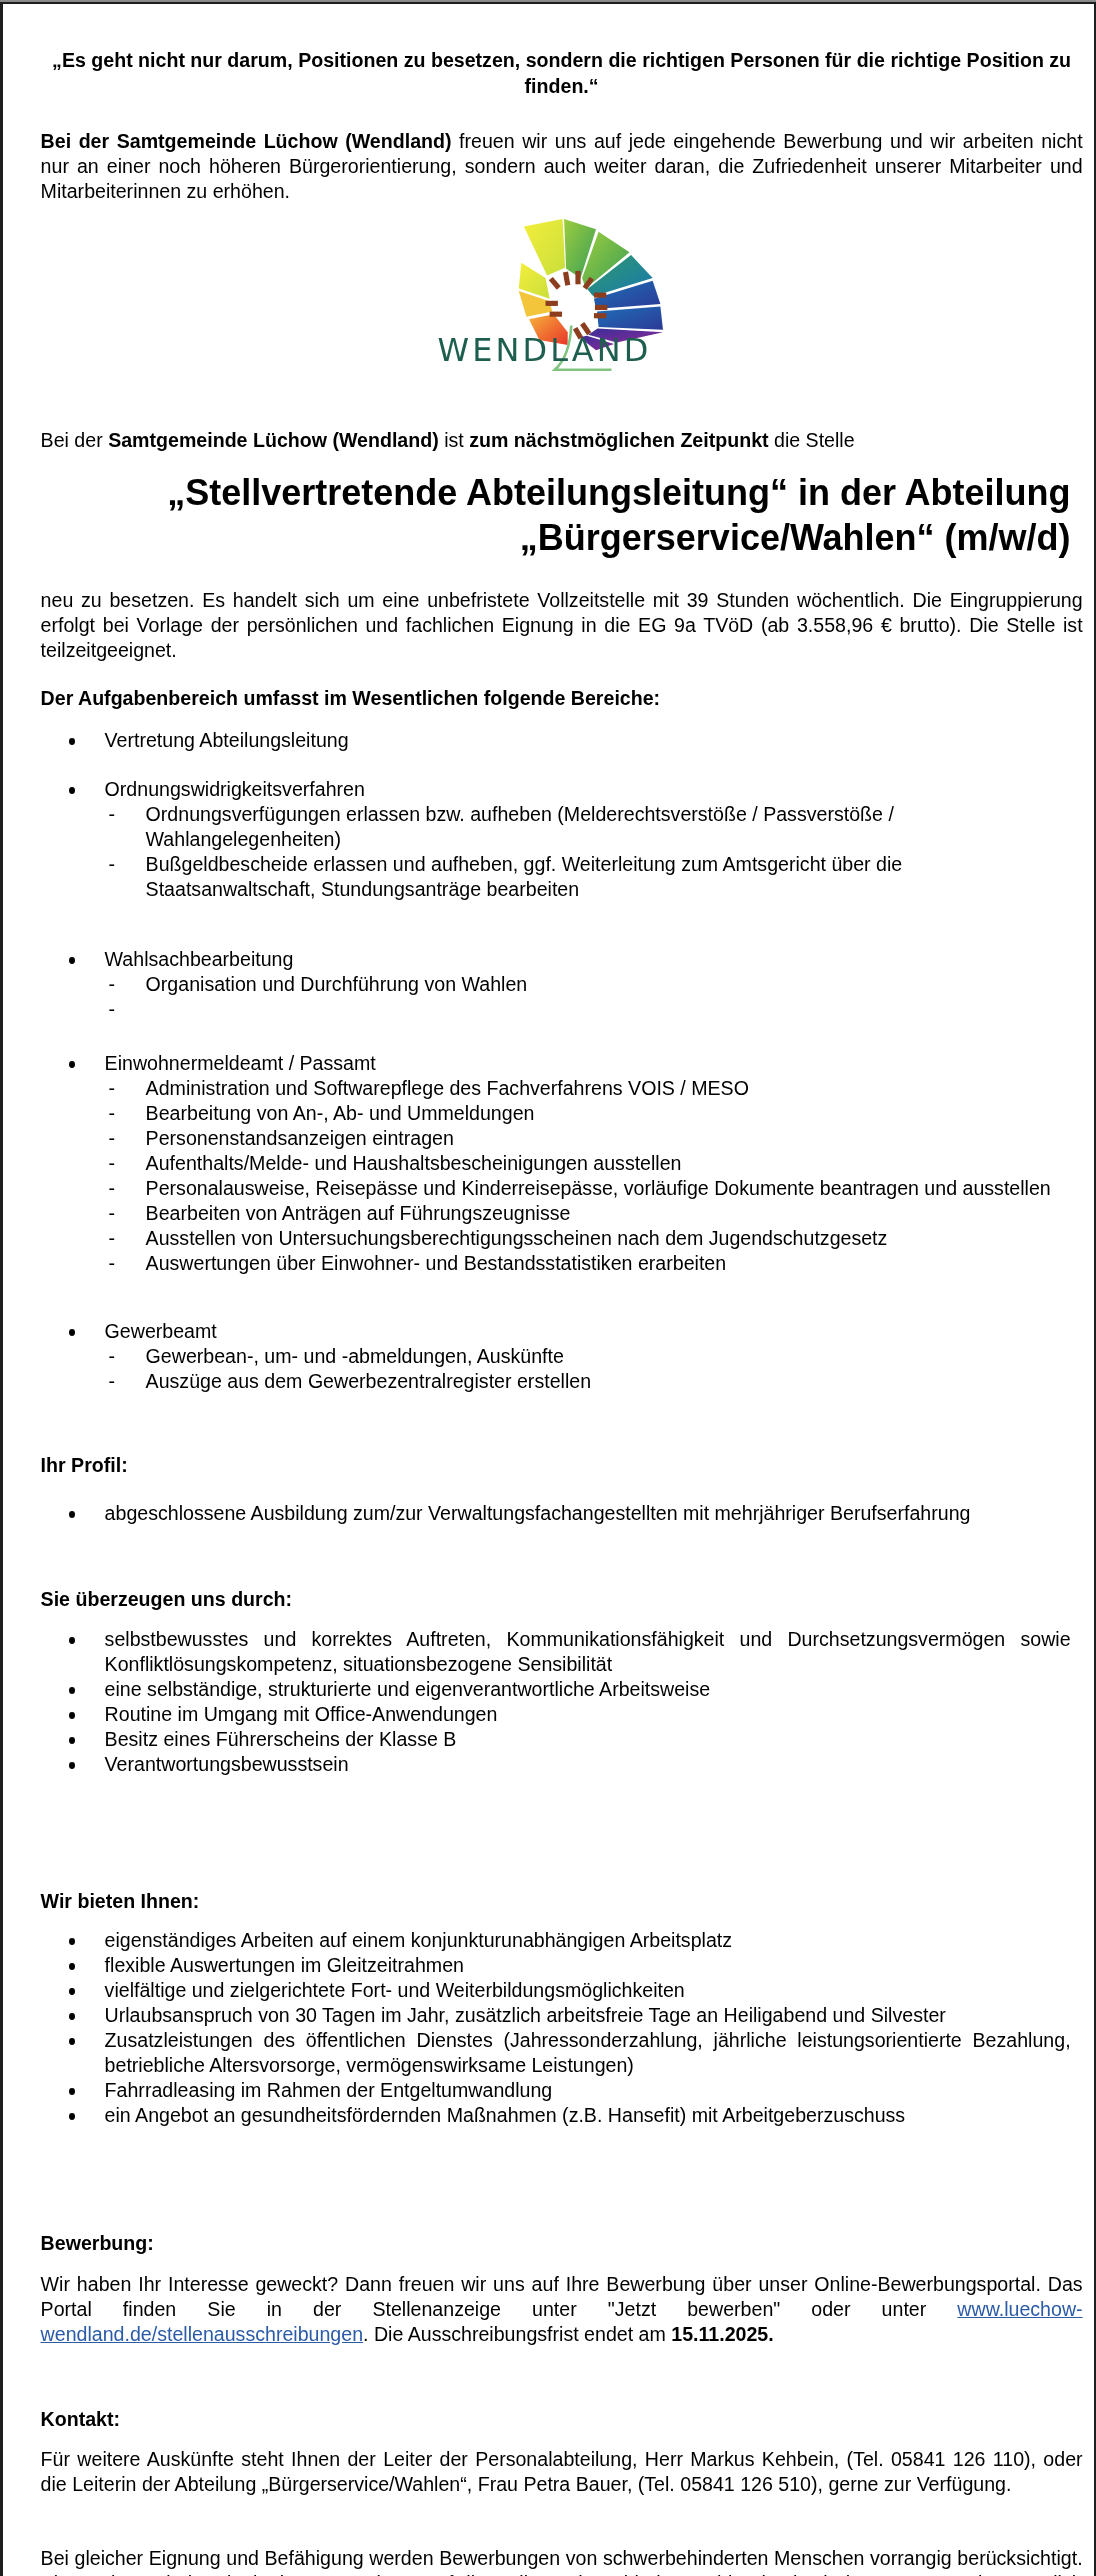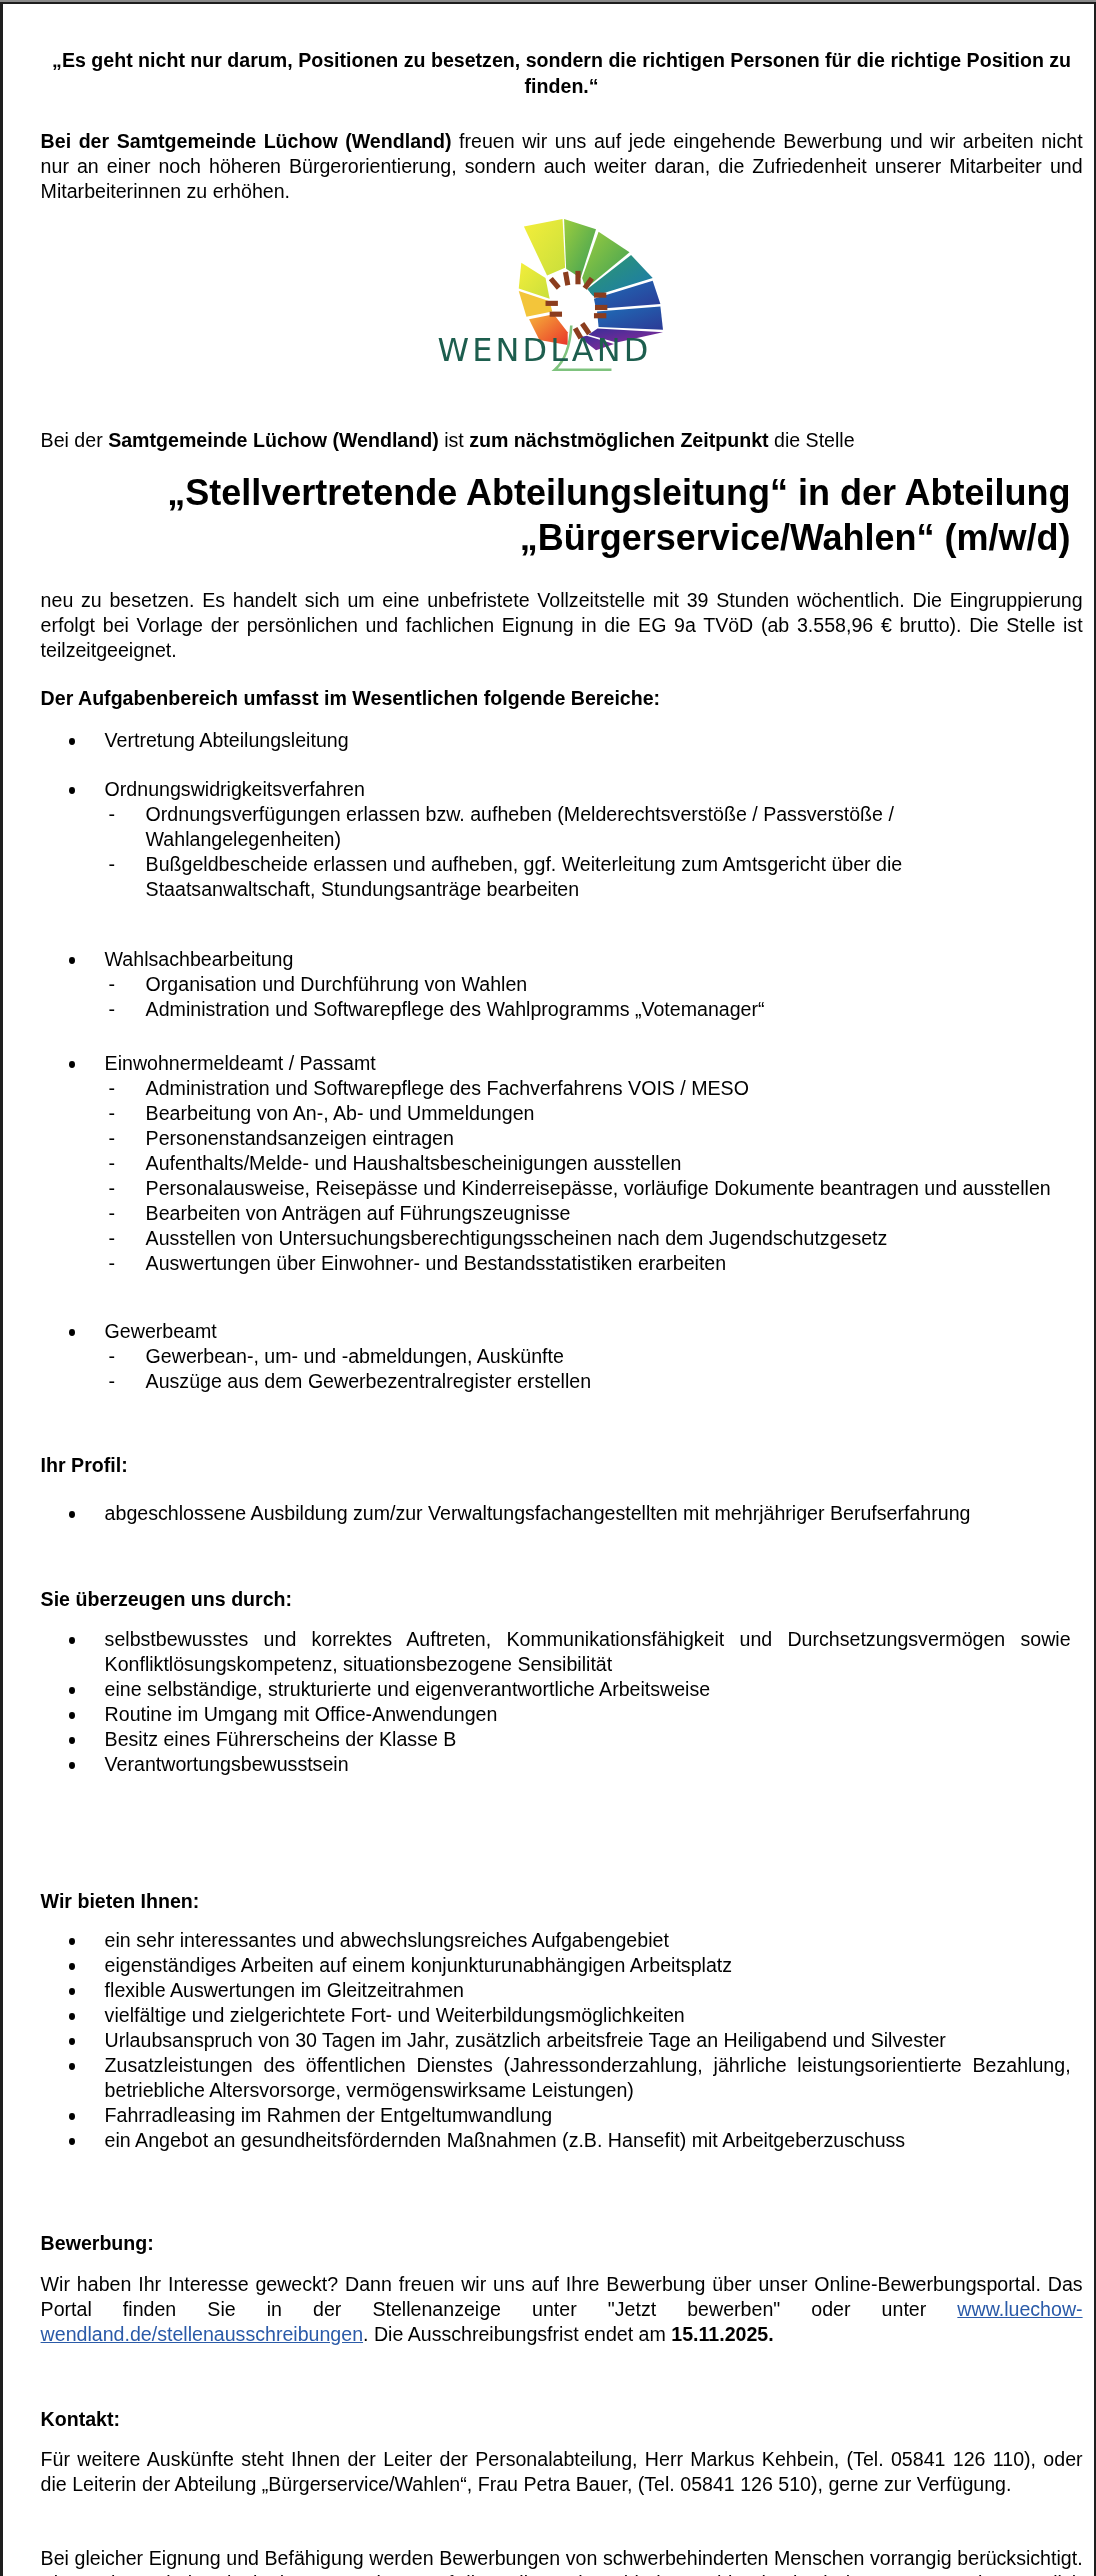--- a/index.html
+++ b/index.html
@@ -132,21 +132,21 @@
         </ul>
       </li>
         </ul>
     </div>
 
     <div class="abs" style="top:943px">
       <ul class="main">
           <li><span class="dot"></span><span>Wahlsachbearbeitung</span>
         <ul class="sub">
           <li><span class="dash">-</span><span>Organisation und Durchführung von Wahlen</span></li>
-          <li><span class="dash">-</span><span>Administration und Softwarepflege des Wahlprogramms „Votemanager“</span></li>
+          <li><span class="dash">-</span></li>
         </ul>
       </li>
         </ul>
     </div>
 
     <div class="abs" style="top:1047px">
       <ul class="main">
           <li><span class="dot"></span><span>Einwohnermeldeamt / Passamt</span>
         <ul class="sub">
           <li><span class="dash">-</span><span>Administration und Softwarepflege des Fachverfahrens VOIS / MESO</span></li>
@@ -187,21 +187,20 @@
         <li><span class="dot"></span><span>eine selbständige, strukturierte und eigenverantwortliche Arbeitsweise</span></li>
         <li><span class="dot"></span><span>Routine im Umgang mit Office-Anwendungen</span></li>
         <li><span class="dot"></span><span>Besitz eines Führerscheins der Klasse B</span></li>
         <li><span class="dot"></span><span>Verantwortungsbewusstsein</span></li>
       </ul>
     </div>
 
     <p class="h abs" style="top:1873px">Wir bieten Ihnen:</p>
     <div class="abs" style="top:1924px">
       <ul class="main justify">
-        <li><span class="dot"></span><span>ein sehr interessantes und abwechslungsreiches Aufgabengebiet</span></li>
         <li><span class="dot"></span><span>eigenständiges Arbeiten auf einem konjunkturunabhängigen Arbeitsplatz</span></li>
         <li><span class="dot"></span><span>flexible Auswertungen im Gleitzeitrahmen</span></li>
         <li><span class="dot"></span><span>vielfältige und zielgerichtete Fort- und Weiterbildungsmöglichkeiten</span></li>
         <li><span class="dot"></span><span>Urlaubsanspruch von 30 Tagen im Jahr, zusätzlich arbeitsfreie Tage an Heiligabend und Silvester</span></li>
         <li><span class="dot"></span><span>Zusatzleistungen des öffentlichen Dienstes (Jahressonderzahlung, jährliche leistungsorientierte Bezahlung, betriebliche Altersvorsorge, vermögenswirksame Leistungen)</span></li>
         <li><span class="dot"></span><span>Fahrradleasing im Rahmen der Entgeltumwandlung</span></li>
         <li><span class="dot"></span><span>ein Angebot an gesundheitsfördernden Maßnahmen (z.B. Hansefit) mit Arbeitgeberzuschuss</span></li>
       </ul>
     </div>
 

